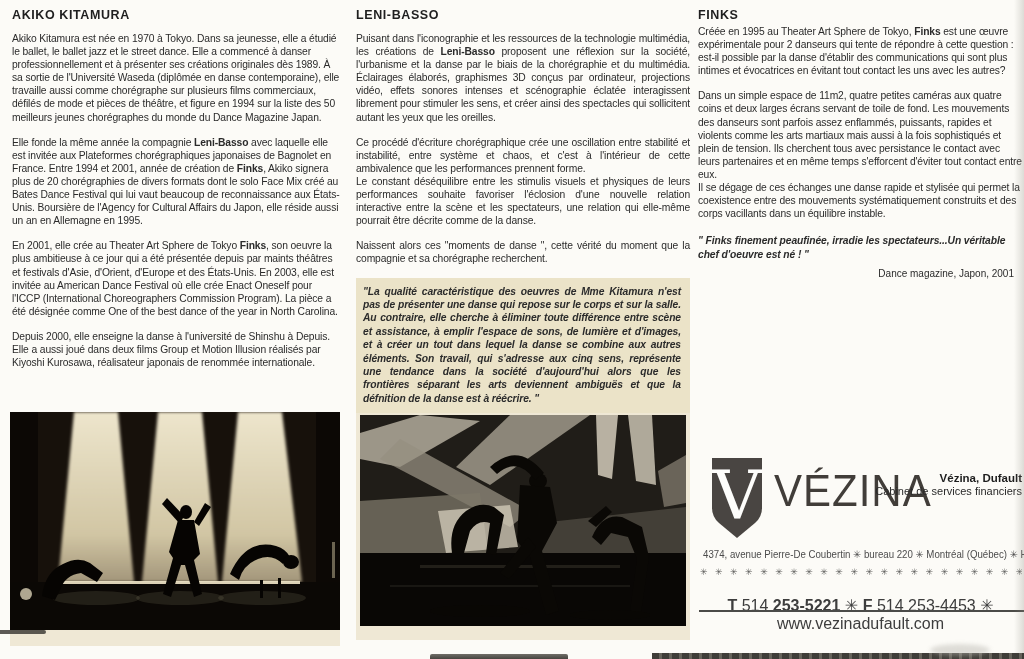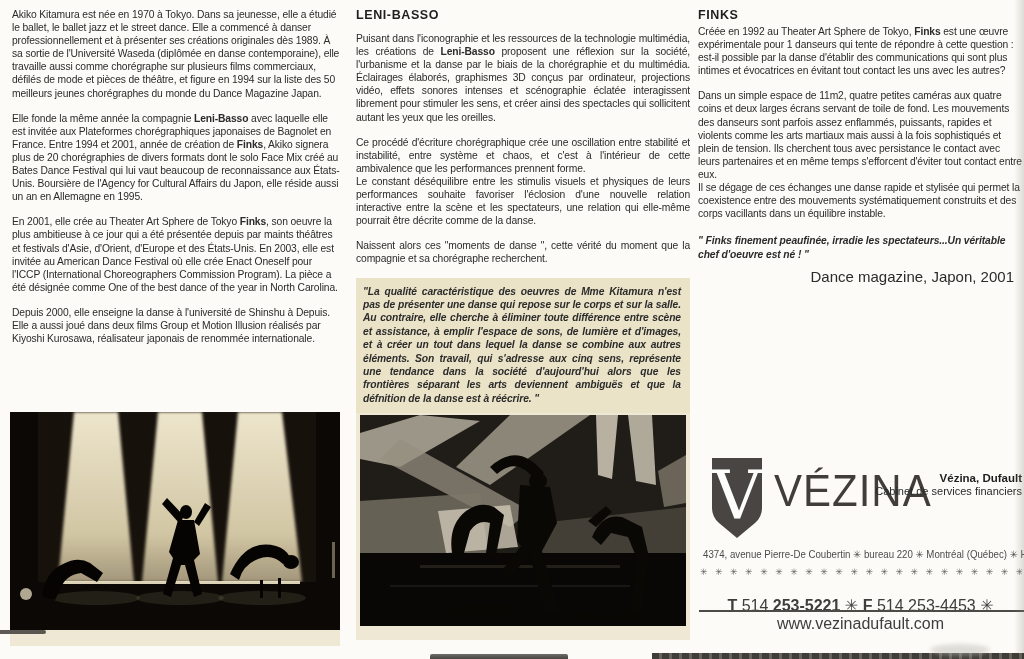--- a/index.html
+++ b/index.html
@@ -29,21 +29,21 @@
   .bi{font-weight:bold;font-style:italic;}
   .quote-block{
     background:var(--quote_bg,#ebe3c8);
     margin-top:10px;padding:7px 9px 10px 7px;
   }
   .quote-text{
     font-size:10.3px;line-height:13.4px;letter-spacing:-.1px;
     font-weight:bold;font-style:italic;text-align:justify;margin:0;
   }
   .quote-attribution{
-    font-size:15px;margin:7px 32px 0 0;text-align:right;
+    font-size:10px;margin:7px 32px 0 0;text-align:right;
   }
   #col3 .quote-plain{margin-top:14px;}
   #col3 .quote-attribution{margin-right:10px;}
   
   .photo{
     position:absolute;background:#efe8d5;
   }
   #photo-left{left:10px;top:412px;width:330px;height:234px;padding:0;}
   #photo-left svg{display:block;}
   #photo-mid{left:356px;top:413px;width:334px;height:227px;}
@@ -86,41 +86,42 @@
   #mark-tl{left:0;top:630px;width:46px;height:4px;background:#34322e;opacity:.8;border-radius:0 2px 2px 0;}
   .smudge{position:absolute;border-radius:50%;background:#b9b7b0;filter:blur(2px);opacity:.45;}
   #smudge1{left:930px;top:644px;width:60px;height:12px;}
 </style>
 </head>
 <body>
 
 <div class="page">
 
   <div class="col" id="col1">
+    <h2 class="sec-title">AKIKO KITAMURA</h2>
     <p class="para"><span>Akiko Kitamura est née en 1970 à Tokyo. Dans sa jeunesse, elle a étudié le ballet, le ballet jazz et le street dance. Elle a commencé à danser professionnellement et à présenter ses créations originales dès 1989. À sa sortie de l'Université Waseda (diplômée en danse contemporaine), elle travaille aussi comme chorégraphe sur plusieurs films commerciaux, défilés de mode et pièces de théâtre, et figure en 1994 sur la liste des 50 meilleurs jeunes chorégraphes du monde du Dance Magazine Japan.</span></p>
     <p class="para"><span>Elle fonde la même année la compagnie </span><span class="b">Leni-Basso</span><span> avec laquelle elle est invitée aux Plateformes chorégraphiques japonaises de Bagnolet en France. Entre 1994 et 2001, année de création de </span><span class="b">Finks</span><span>, Akiko signera plus de 20 chorégraphies de divers formats dont le solo </span><span class="i">Face Mix</span><span> créé au Bates Dance Festival qui lui vaut beaucoup de reconnaissance aux États-Unis. Boursière de l'Agency for Cultural Affairs du Japon, elle réside aussi un an en Allemagne en 1995.</span></p>
     <p class="para"><span>En 2001, elle crée au Theater Art Sphere de Tokyo </span><span class="b">Finks</span><span>, son oeuvre la plus ambitieuse à ce jour qui a été présentée depuis par maints théâtres et festivals d'Asie, d'Orient, d'Europe et des États-Unis. En 2003, elle est invitée au American Dance Festival où elle crée Enact Oneself pour l'ICCP (International Choreographers Commission Program). La pièce a été désignée comme One of the best dance of the year in North Carolina.</span></p>
     <p class="para"><span>Depuis 2000, elle enseigne la danse à l'université de Shinshu à Depuis. Elle a aussi joué dans deux films </span><span class="i">Group</span><span> et </span><span class="i">Motion Illusion</span><span> réalisés par Kiyoshi Kurosawa, réalisateur japonais de renommée internationale.</span></p>
   </div>
 
   <div class="col" id="col2">
     <h2 class="sec-title">LENI-BASSO</h2>
     <p class="para"><span>Puisant dans l'iconographie et les ressources de la technologie multimédia, les créations de </span><span class="b">Leni-Basso</span><span> proposent une réflexion sur la société, l'urbanisme et la danse par le biais de la chorégraphie et du multimédia. Éclairages élaborés, graphismes 3D conçus par ordinateur, projections vidéo, effets sonores intenses et scénographie éclatée interagissent librement pour stimuler les sens, et créer ainsi des spectacles qui sollicitent autant les yeux que les oreilles.</span></p>
     <p class="para tight"><span>Ce procédé d'écriture chorégraphique crée une oscillation entre stabilité et instabilité, entre système et chaos, et c'est à l'intérieur de cette ambivalence que les performances prennent forme.</span></p>
     <p class="para"><span>Le constant déséquilibre entre les stimulis visuels et physiques de leurs performances souhaite favoriser l'éclosion d'une nouvelle relation interactive entre la scène et les spectateurs, une relation qui elle-même pourrait être décrite comme de la danse.</span></p>
     <p class="para"><span>Naissent alors ces "moments de danse ", cette vérité du moment que la compagnie et sa chorégraphe recherchent.</span></p>
     <div class="quote-block">
       <p class="quote-text"><span class="bi">"La qualité caractéristique des oeuvres de Mme Kitamura n'est pas de présenter une danse qui repose sur le corps et sur la salle. Au contraire, elle cherche à éliminer toute différence entre scène et assistance, à emplir l'espace de sons, de lumière et d'images, et à créer un tout dans lequel la danse se combine aux autres éléments. Son travail, qui s'adresse aux cinq sens, représente une tendance dans la société d'aujourd'hui alors que les frontières séparant les arts deviennent ambiguës et que la défnition de la danse est à réécrire. "</span></p>
       <p class="quote-attribution"><span class="i">Dance Magazine</span><span>, Japon</span></p>
     </div>
   </div>
 
   <div class="col" id="col3">
     <h2 class="sec-title">FINKS</h2>
-    <p class="para"><span>Créée en 1992 au Theater Art Sphere de Tokyo, </span><span class="b">Finks</span><span> est une œuvre expérimentale pour 1 danseurs qui tente de répondre à cette question : est-il possible par la danse d'établir des communications qui sont plus intimes et évocatrices en évitant tout contact les uns avec les autres?</span></p>
+    <p class="para"><span>Créée en 1995 au Theater Art Sphere de Tokyo, </span><span class="b">Finks</span><span> est une œuvre expérimentale pour 2 danseurs qui tente de répondre à cette question : est-il possible par la danse d'établir des communications qui sont plus intimes et évocatrices en évitant tout contact les uns avec les autres?</span></p>
     <p class="para tight"><span>Dans un simple espace de 11m2, quatre petites caméras aux quatre coins et deux larges écrans servant de toile de fond. Les mouvements des danseurs sont parfois assez enflammés, puissants, rapides et violents comme les arts martiaux mais aussi à la fois sophistiqués et plein de tension. Ils cherchent tous avec persistance le contact avec leurs partenaires et en même temps s'efforcent d'éviter tout contact entre eux.</span></p>
     <p class="para"><span>Il se dégage de ces échanges une danse rapide et stylisée qui permet la coexistence entre des mouvements systématiquement construits et des corps vacillants dans un équilibre instable.</span></p>
     <div class="quote-plain">
       <p class="quote-text" style="text-align:left;"><span class="bi">" Finks finement peaufinée, irradie les spectateurs...Un véritable chef d'oeuvre est né ! "</span></p>
       <p class="quote-attribution"><span class="i">Dance magazine</span><span>, Japon, 2001</span></p>
     </div>
   </div>
 
   <div class="photo" id="photo-left" aria-label="dancers-under-three-spotlights">
     <svg width="330" height="218" viewBox="0 0 330 218">

